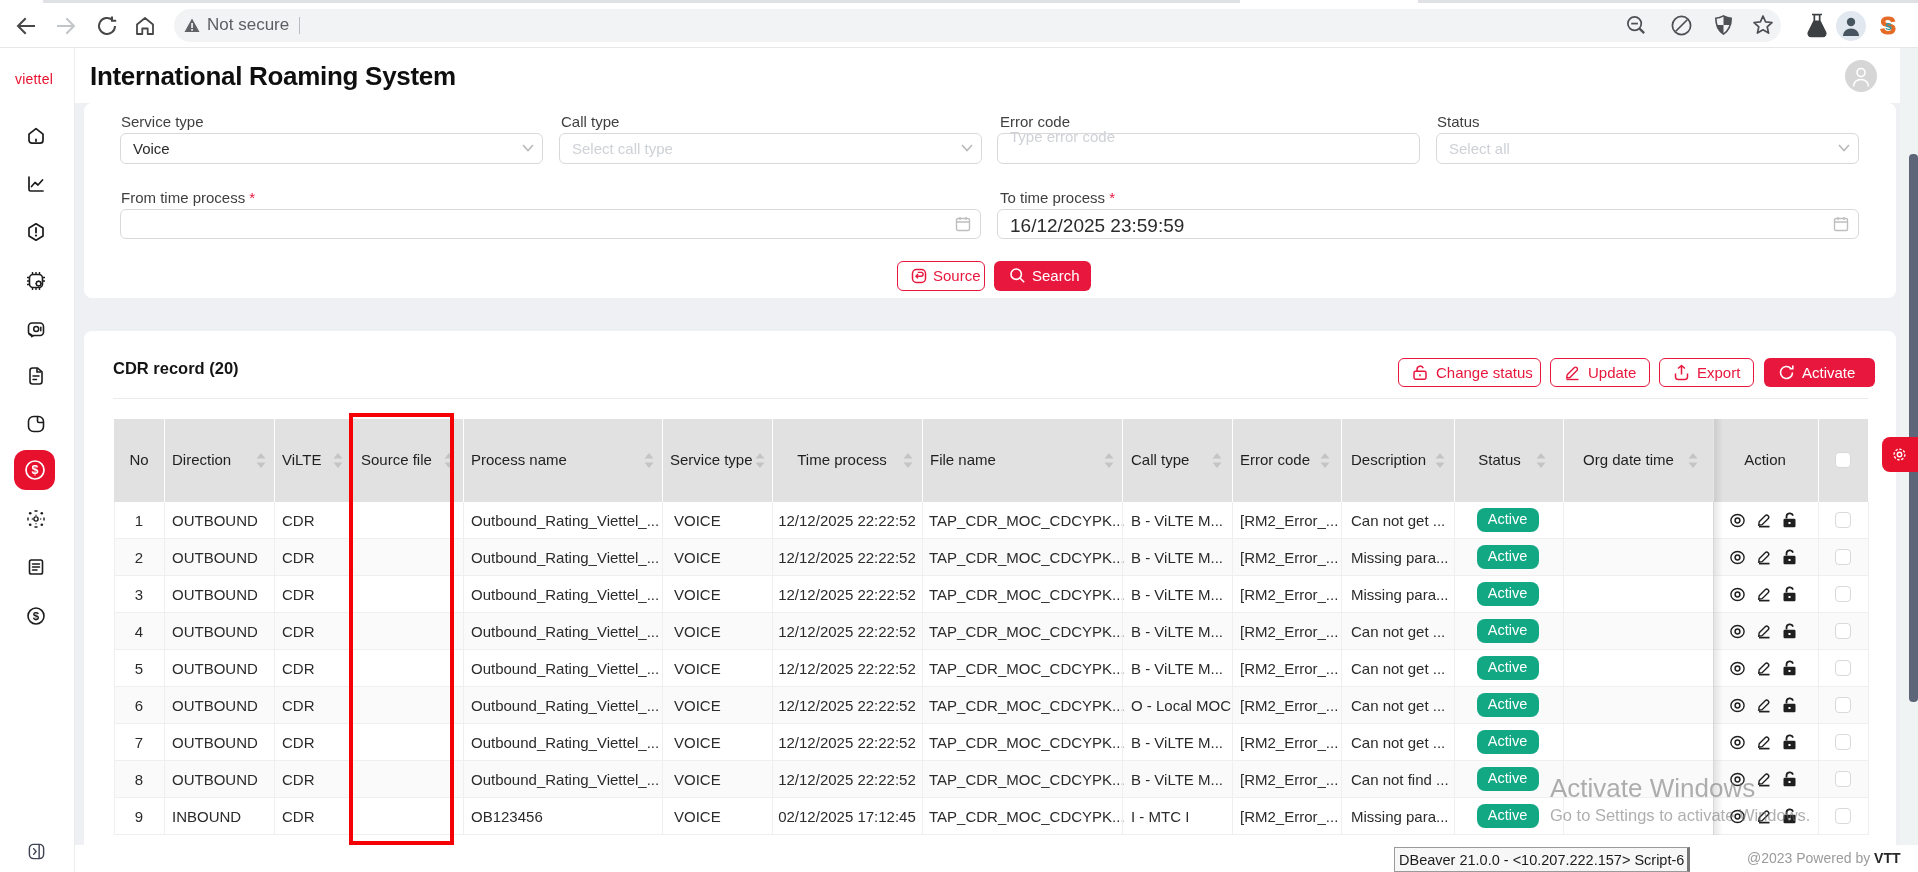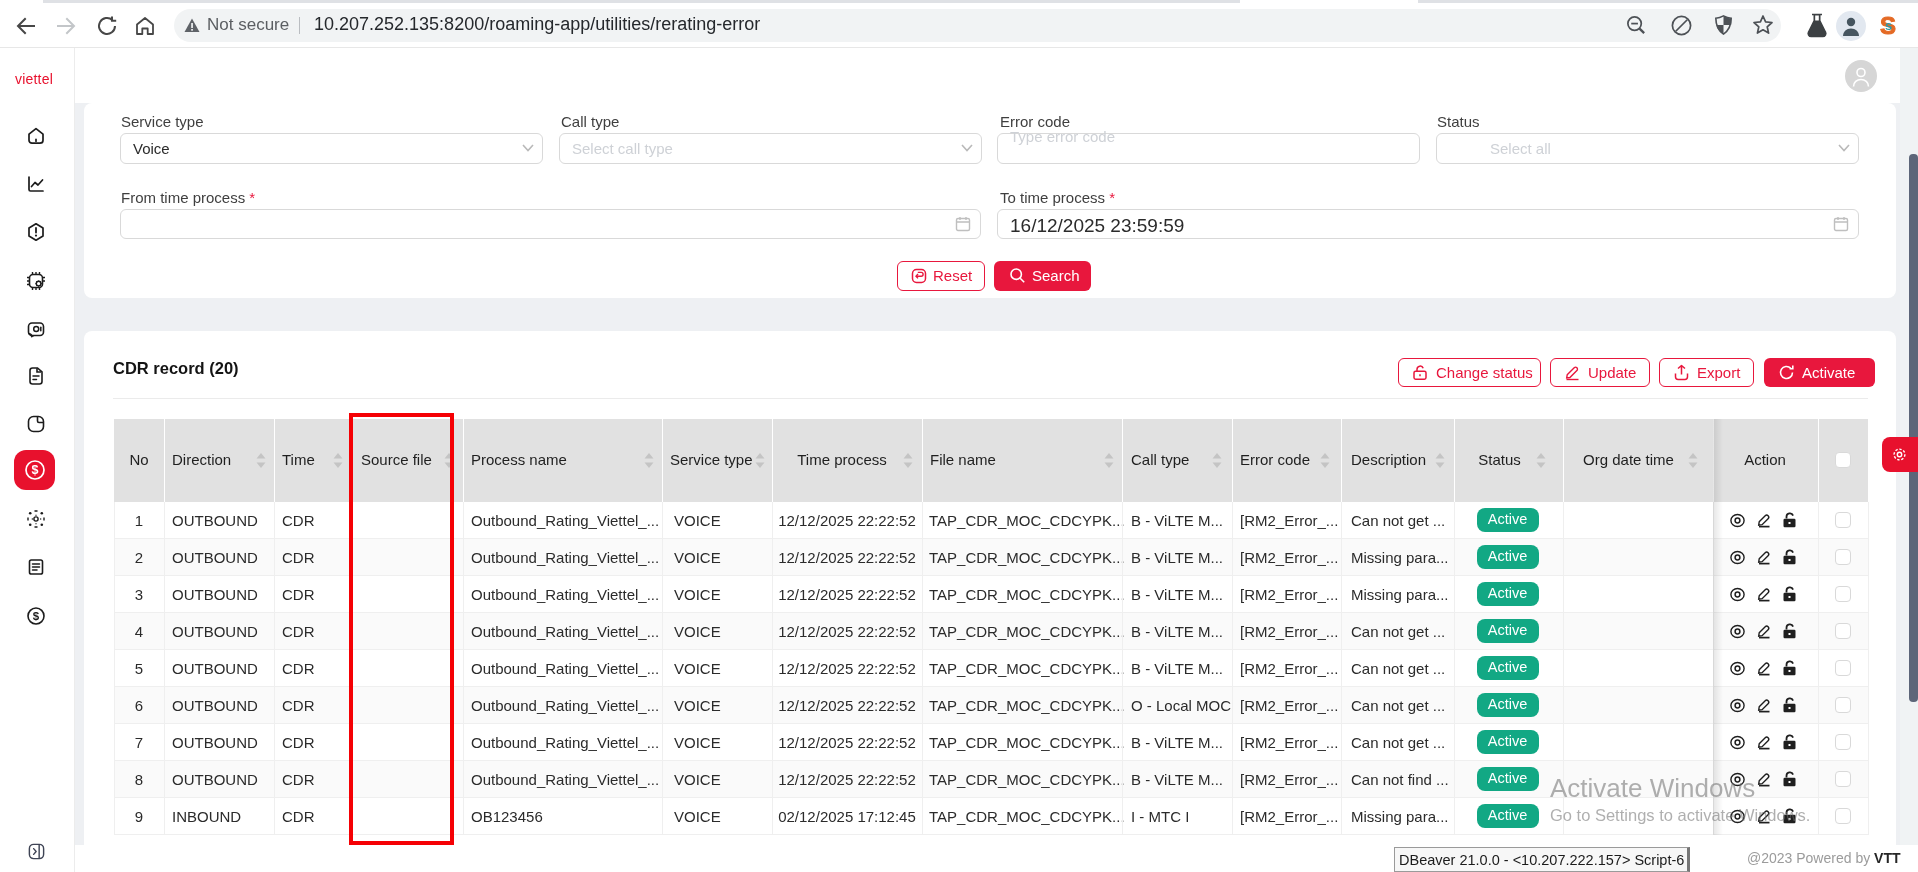--- a/index.html
+++ b/index.html
@@ -29,21 +29,20 @@
       <path d="M4 10.5 12 4l8 6.5V20h-5.3v-5.5h-5.4V20H4Z" stroke="#474747" stroke-width="1.8" stroke-linejoin="round"></path>
     </svg>
 <div class="st" style="left:174px;top:9px;width:1607px;height:33px;background:#f1f3f4;border-radius:17px;"></div>
 <svg class="st" style="left:184px;top:18px;" width="16" height="15" viewBox="0 0 16 15" fill="none">
       <path d="M8 0.5 15.5 14H0.5Z" fill="#5f6368"></path>
       <rect x="7.2" y="5" width="1.7" height="5" fill="#f1f3f4"></rect>
       <rect x="7.2" y="11" width="1.7" height="1.7" fill="#f1f3f4"></rect>
     </svg>
 <div class="st" style="left:207px;top:15px;font-size:17px;color:#5b5e62;">Not secure</div>
 <div class="st" style="left:299px;top:17px;width:1px;height:17px;background:#babdc1;"></div>
-<div class="st" style="left:314px;top:14px;font-size:18px;color:#25282c;">10.207.252.135:8200/roaming-app/utilities/rerating-error</div>
 <svg class="st" style="left:1625px;top:14px;" width="23" height="23" viewBox="0 0 24 24" fill="none">
       <circle cx="10" cy="10" r="7" stroke="#4d5156" stroke-width="1.8"></circle>
       <path d="M6.5 10h7" stroke="#4d5156" stroke-width="1.8"></path>
       <path d="M15.2 15.2 20 20" stroke="#4d5156" stroke-width="2.4"></path>
     </svg>
 <svg class="st" style="left:1670px;top:14px;" width="23" height="23" viewBox="0 0 24 24" fill="none">
       <circle cx="12" cy="12" r="9.5" stroke="#4d5156" stroke-width="1.8"></circle>
       <path d="M6 18 18 6" stroke="#4d5156" stroke-width="1.8"></path>
     </svg>
 <svg class="st" style="left:1712px;top:13px;" width="23" height="24" viewBox="0 0 24 24" fill="none">
@@ -124,20 +123,21 @@
     </svg>
 <svg class="st" style="left:26px;top:606px;" width="20" height="20" viewBox="0 0 20 20" fill="none">
       <circle cx="10" cy="10" r="8" stroke="#1c1c1c" stroke-width="1.6"></circle>
       <text x="10" y="14.2" font-family="Liberation Sans" font-size="11.5" font-weight="bold" fill="#1c1c1c" text-anchor="middle">$</text>
     </svg>
 <svg class="st" style="left:27px;top:842px;" width="19" height="19" viewBox="0 0 20 20" fill="none">
       <rect x="2.5" y="2.5" width="15" height="15" rx="4.5" stroke="#3f4455" stroke-width="1.5"></rect>
       <path d="M12.8 2.8v14.4" stroke="#3f4455" stroke-width="1.5"></path>
       <path d="m7 7 2.6 3L7 13" stroke="#3f4455" stroke-width="1.5" stroke-linejoin="round" stroke-linecap="round"></path>
     </svg>
+<div class="st" style="left:90px;top:61px;font-size:26px;font-weight:bold;letter-spacing:-0.3px;color:#0f0f0f;">International Roaming System</div>
 <div class="st" style="left:1845px;top:60px;width:32px;height:32px;border-radius:50%;background:#d6d6d6;"></div>
 <svg class="st" style="left:1851px;top:65px;" width="20" height="23" viewBox="0 0 20 23" fill="none">
       <circle cx="10" cy="7.5" r="4" stroke="#fff" stroke-width="1.6"></circle>
       <path d="M2.5 21.5c0-4.2 3.4-7 7.5-7s7.5 2.8 7.5 7" stroke="#fff" stroke-width="1.6"></path>
     </svg>
 <div class="st" style="left:84px;top:103px;width:1812px;height:195px;background:#fff;border-radius:8px;"></div>
 <div class="st" style="left:121px;top:113px;font-size:15px;color:#3f3f3f;">Service type</div>
 <div class="st" style="left:561px;top:113px;font-size:15px;color:#3f3f3f;">Call type</div>
 <div class="st" style="left:1000px;top:113px;font-size:15px;color:#3f3f3f;">Error code</div>
 <div class="st" style="left:1437px;top:113px;font-size:15px;color:#3f3f3f;">Status</div>
@@ -147,21 +147,21 @@
       <path d="M1 1.5 6 7l5-5.5" stroke="#b9b9b9" stroke-width="1.6" fill="none"></path>
     </svg>
 <div class="st" style="left:559px;top:133px;width:423px;height:31px;background:#fff;border:1px solid #d9d9d9;border-radius:6px;"></div>
     <div class="st ell" style="left:572px;top:140px;width:378px;font-size:15px;color:#ced1d6;">Select call type</div>
     <svg class="st" style="left:961px;top:143px;" width="12" height="10" viewBox="0 0 12 9" fill="none">
       <path d="M1 1.5 6 7l5-5.5" stroke="#b9b9b9" stroke-width="1.6" fill="none"></path>
     </svg>
 <div class="st" style="left:997px;top:133px;width:423px;height:31px;background:#fff;border:1px solid #d9d9d9;border-radius:6px;"></div>
     <div class="st ell" style="left:1010px;top:128px;width:378px;font-size:15px;color:#ced1d6;">Type error code</div>
 <div class="st" style="left:1436px;top:133px;width:423px;height:31px;background:#fff;border:1px solid #d9d9d9;border-radius:6px;"></div>
-    <div class="st ell" style="left:1449px;top:140px;width:378px;font-size:15px;color:#ced1d6;margin-left:41px;">Select all</div>
+    <div class="st ell" style="left:1449px;top:140px;width:378px;font-size:15px;color:#ced1d6;">Select all</div>
     <svg class="st" style="left:1838px;top:143px;" width="12" height="10" viewBox="0 0 12 9" fill="none">
       <path d="M1 1.5 6 7l5-5.5" stroke="#b9b9b9" stroke-width="1.6" fill="none"></path>
     </svg>
 <div class="st" style="left:121px;top:189px;font-size:15px;color:#3f3f3f;">From time process <span style="color:#e8173d;">*</span></div>
 <div class="st" style="left:1000px;top:189px;font-size:15px;color:#3f3f3f;">To time process <span style="color:#e8173d;">*</span></div>
 <div class="st" style="left:120px;top:209px;width:861px;height:30px;background:#fff;border:1px solid #d9d9d9;border-radius:6px;"></div>
     <svg class="st" style="left:955px;top:216px;" width="16" height="16" viewBox="0 0 16 16" fill="none">
       <rect x="1.5" y="2.5" width="13" height="12" rx="1.5" stroke="#bfbfbf" stroke-width="1.4"></rect>
       <path d="M1.5 6h13M5 1v3M11 1v3" stroke="#bfbfbf" stroke-width="1.4"></path>
     </svg>
@@ -170,21 +170,21 @@
     <svg class="st" style="left:1833px;top:216px;" width="16" height="16" viewBox="0 0 16 16" fill="none">
       <rect x="1.5" y="2.5" width="13" height="12" rx="1.5" stroke="#bfbfbf" stroke-width="1.4"></rect>
       <path d="M1.5 6h13M5 1v3M11 1v3" stroke="#bfbfbf" stroke-width="1.4"></path>
     </svg>
 <div class="st" style="left:897px;top:261px;width:88px;height:30px;border:1.4px solid #e8173d;border-radius:6px;background:#fff;"></div>
 <svg class="st" style="left:911px;top:268px;" width="16" height="16" viewBox="0 0 16 16" fill="none">
       <rect x="1.5" y="1.5" width="13" height="13" rx="4" stroke="#e8173d" stroke-width="1.5"></rect>
       <path d="M5 8.2h5.2a1.9 1.9 0 0 0 0-3.8H6.8" stroke="#e8173d" stroke-width="1.4"></path>
       <path d="m7 6-2 2.2L7 10.4" stroke="#e8173d" stroke-width="1.4" fill="none"></path>
     </svg>
-<div class="st" style="left:933px;top:267px;font-size:15px;color:#e8173d;">Reset</div>
+<div class="st" style="left:933px;top:267px;font-size:15px;color:#e8173d;">Source</div>
 <div class="st" style="left:994px;top:261px;width:97px;height:30px;border-radius:6px;background:#e8173d;"></div>
 <svg class="st" style="left:1009px;top:267px;" width="17" height="17" viewBox="0 0 17 17" fill="none">
       <circle cx="7.2" cy="7.2" r="5.2" stroke="#fff" stroke-width="1.6"></circle>
       <path d="m11.2 11.2 4 4" stroke="#fff" stroke-width="1.6"></path>
     </svg>
 <div class="st" style="left:1032px;top:267px;font-size:15px;color:#fff;">Search</div>
 <div class="st" style="left:84px;top:331px;width:1812px;height:514px;background:#fff;border-radius:8px 8px 0 0;"></div>
 <div class="st" style="left:113px;top:359px;font-size:16.5px;font-weight:bold;color:#141414;">CDR record (20)</div>
 <div class="st" style="left:1397.5px;top:358px;width:143px;height:29px;border:1.4px solid #e8173d;border-radius:6px;background:#fff;"></div>
     <svg class="st" style="left:1412px;top:364px;" width="17" height="17" viewBox="0 0 17 17" fill="none">
@@ -226,21 +226,21 @@
 <div class="st" style="left:1454.0px;top:418.5px;width:1px;height:83.0px;background:#fff;"></div>
 <div class="st" style="left:1563.0px;top:418.5px;width:1px;height:83.0px;background:#fff;"></div>
 <div class="st" style="left:1712.5px;top:418.5px;width:1px;height:83.0px;background:#fff;"></div>
 <div class="st" style="left:1818.0px;top:418.5px;width:1px;height:83.0px;background:#fff;"></div>
 <div class="st" style="left:114px;top:451.0px;width:50px;text-align:center;font-size:15px;color:#1f1f1f;">No</div>
 <div class="st" style="left:172px;top:451.0px;font-size:15px;color:#1f1f1f;text-align:center;">Direction</div>
 <svg class="st" style="left:256px;top:453px;" width="10" height="15" viewBox="0 0 10 15" fill="none">
       <path d="M5 0 9.5 5.5H0.5Z" fill="#c4c4c4"></path>
       <path d="M5 15 0.5 9.5h9Z" fill="#c4c4c4"></path>
     </svg>
-<div class="st" style="left:282px;top:451.0px;font-size:15px;color:#1f1f1f;">Time</div>
+<div class="st" style="left:282px;top:451.0px;font-size:15px;color:#1f1f1f;">ViLTE</div>
 <svg class="st" style="left:333px;top:453px;" width="10" height="15" viewBox="0 0 10 15" fill="none">
       <path d="M5 0 9.5 5.5H0.5Z" fill="#c4c4c4"></path>
       <path d="M5 15 0.5 9.5h9Z" fill="#c4c4c4"></path>
     </svg>
 <div class="st" style="left:361px;top:451.0px;font-size:15px;color:#1f1f1f;">Source file</div>
 <svg class="st" style="left:444px;top:453px;" width="10" height="15" viewBox="0 0 10 15" fill="none">
       <path d="M5 0 9.5 5.5H0.5Z" fill="#c4c4c4"></path>
       <path d="M5 15 0.5 9.5h9Z" fill="#c4c4c4"></path>
     </svg>
 <div class="st" style="left:471px;top:451.0px;font-size:15px;color:#1f1f1f;">Process name</div>

